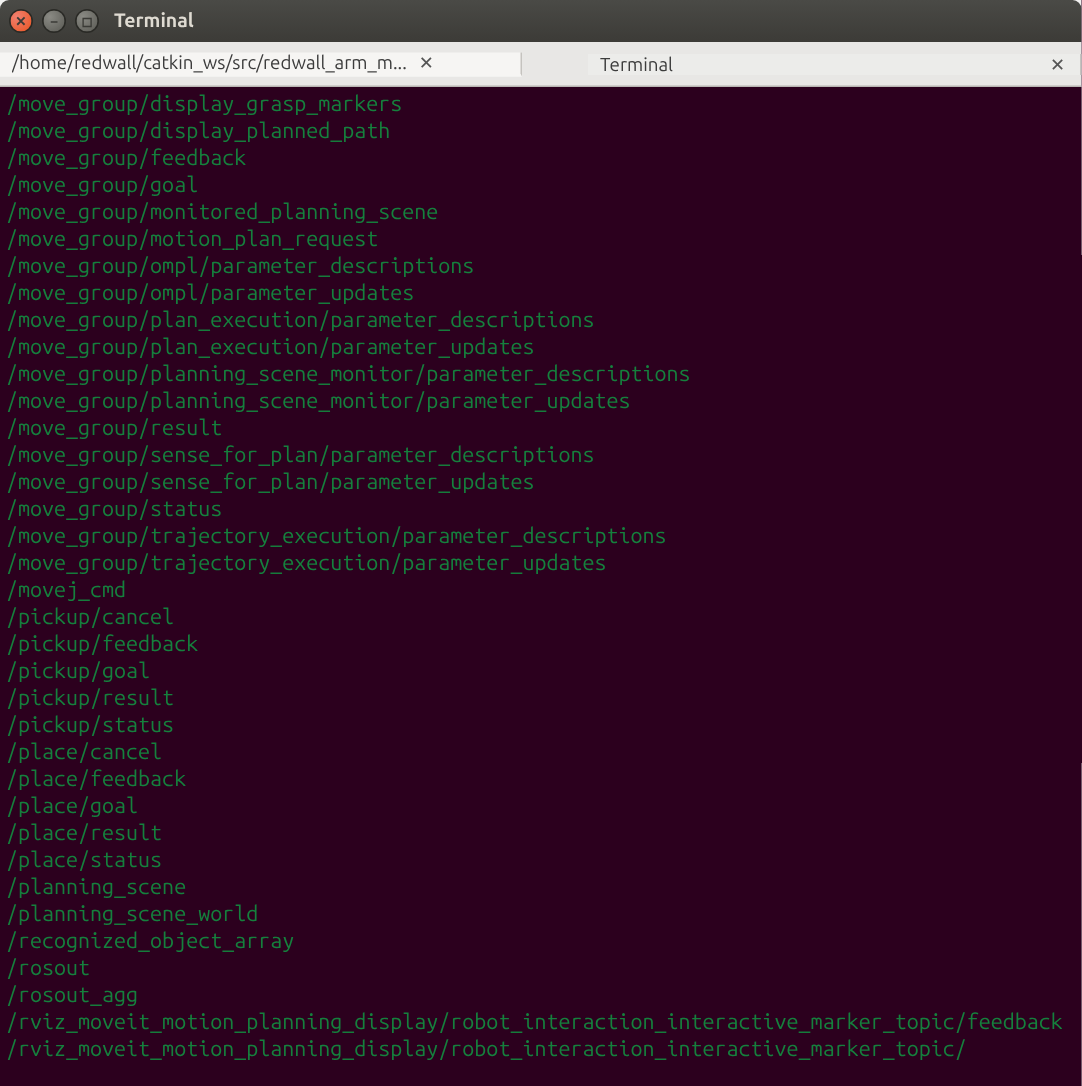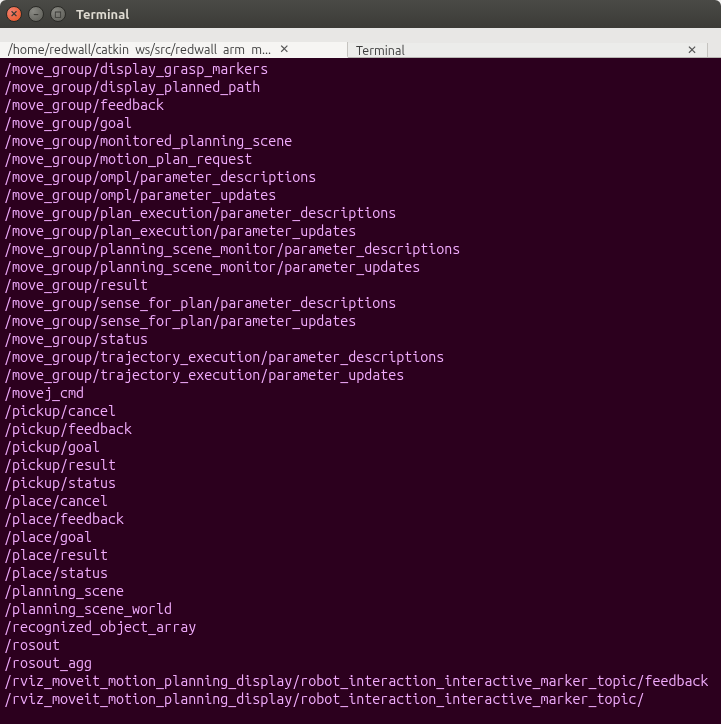--- a/index.html
+++ b/index.html
@@ -53,22 +53,23 @@
     .wc-close {
       background: radial-gradient(circle at 30% 30%, #f08070, #e95420);
     }
     .titlebar-title {
       flex: 1;
     }
     .tabbar {
       background: #e8e7e5;
       height: 30px;
       display: flex;
-      align-items: flex-end;
+      align-items: center;
       border-bottom: 1px solid #b8b6b2;
+      gap: 44px;
     }
     .tab {
       display: flex;
       align-items: center;
       padding: 0 8px;
       font-size: 12.5px;
       color: #3c3c3c;
       border-right: 1px solid #c5c3bf;
       background: #ececea;
       position: relative;
@@ -92,21 +93,21 @@
       cursor: pointer;
       padding: 0 2px;
     }
     .tab.wide {
       flex: 1;
       justify-content: space-between;
     }
     .terminal-body {
       flex: 1;
       background: #2c001e;
-      color: #f0abfc;
+      color: #15803d;
       font-family: "Ubuntu Mono", "Liberation Mono", monospace;
       font-size: 14.3px;
       line-height: 18px;
       padding: 2px 4px;
       overflow: hidden;
       white-space: pre;
     }
     .terminal-line {
       white-space: pre;
     }

